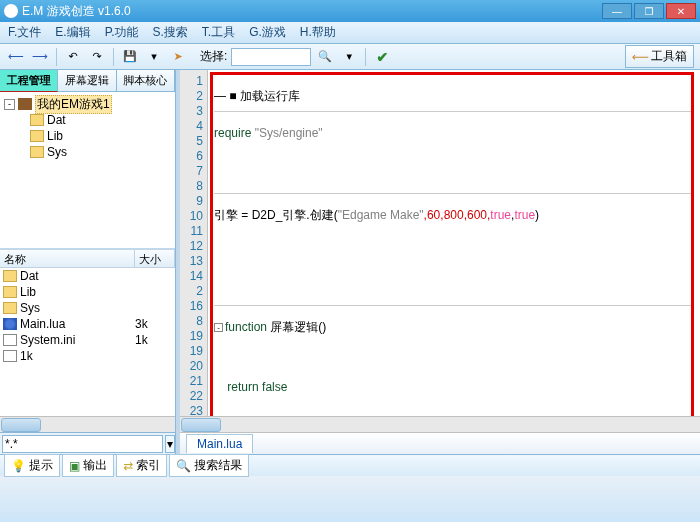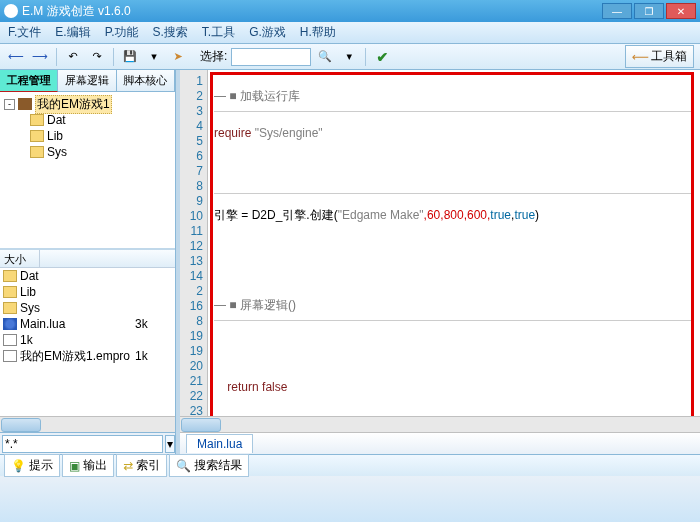--- a/index.html
+++ b/index.html
@@ -41,25 +41,25 @@
 .filterbar{height:22px;background:#e8f0f8;border-top:1px solid #8ab8d8;display:flex;align-items:center}
 .filterbar input{flex:1;height:18px;border:1px solid #8ab8d8;margin:0 2px;padding:0 2px}
 .filterbar .drop{width:18px;height:18px;border:1px solid #8ab8d8;background:#f0f8ff;display:flex;align-items:center;justify-content:center;cursor:pointer}
 .splitter-v{width:4px;background:#c0d8ea;cursor:col-resize}
 .editor{flex:1;display:flex;flex-direction:column;background:#fff}
 .codewrap{flex:1;display:flex;overflow:hidden;position:relative}
 .gutter{width:28px;background:#e8e8e8;border-right:1px solid #c0c0c0;text-align:right;padding:4px 4px 0 0;color:#2878a8;font-family:Consolas,monospace;font-size:11px;line-height:15px}
 .code{flex:1;position:relative;padding:4px 6px;font-family:"SimSun",monospace;font-size:12px;line-height:15px;overflow:auto}
 .redbox{position:absolute;border:3px solid #e00000;pointer-events:none}
 .cline{height:15px;white-space:pre}
-.kw{color:#7f1d1d}
+.kw{color:#14532d}
 .str{color:#808080}
 .num{color:#d00000}
-.bool{color:#0369a1}
-.sect{color:#737373}
+.bool{color:#ec4899}
+.sect{color:#000000}
 .foldm{display:inline-block;width:9px;height:9px;border:1px solid #888;font-size:8px;line-height:7px;text-align:center;margin-right:2px;vertical-align:1px}
 .hscroll{height:16px;background:#e8e8e8;border-top:1px solid #c0c0c0;display:flex}
 .hscroll .thumb{width:40px;height:14px;background:linear-gradient(#d0e4f4,#a8cce8);border:1px solid #8ab8d8;border-radius:3px;margin:1px}
 .filetab{height:22px;background:linear-gradient(#fff,#e8f0f8);border-top:1px solid #c0c0c0;padding:2px 6px;color:#0048a8;display:flex;align-items:center}
 .filetab .ft{border:1px solid #a8c8e0;border-bottom:none;background:#fff;padding:2px 10px;cursor:pointer}
 .bottombar{height:22px;background:linear-gradient(#f0f8ff,#d8ebf8);border-top:1px solid #8ab8d8;display:flex;align-items:center;padding:0 4px;gap:2px}
 .bottombar .btab{padding:2px 6px;border:1px solid #a8c8e0;background:#fff;cursor:pointer;display:flex;align-items:center;gap:3px;font-size:11px}
 .statusbar{height:46px;background:linear-gradient(#e8f0f8,#cce5f8)}
 .greencheck{color:#2a8a2a;font-weight:bold;font-size:14px}
 .bluearrow{color:#2858b8}
@@ -132,20 +132,21 @@
         <span class="tfold"></span>
         <span class="tlabel">Lib</span>
       </div>
       <div class="tnode" style="padding-left:26px">
         <span class="tfold"></span>
         <span class="tlabel">Sys</span>
       </div>
     </div>
     <div class="splitter-h"></div>
     <div class="listhdr">
+      <div style="flex:1">名称</div>
       <div style="width:40px">大小</div>
     </div>
     <div class="filelist" id="filelist">
         <div class="frow">
           <span class="fico fold"></span>
           <span style="flex:1">Dat</span>
           <span style="width:40px"></span>
         </div>
         <div class="frow">
           <span class="fico fold"></span>
@@ -157,25 +158,25 @@
           <span style="flex:1">Sys</span>
           <span style="width:40px"></span>
         </div>
         <div class="frow">
           <span class="fico lua"></span>
           <span style="flex:1">Main.lua</span>
           <span style="width:40px">3k</span>
         </div>
         <div class="frow">
           <span class="fico ini"></span>
+          <span style="flex:1">System.ini</span>
           <span style="width:40px">1k</span>
         </div>
         <div class="frow">
           <span class="fico pro"></span>
-          <span style="flex:1">我的EM游戏1.empro</span>
           <span style="width:40px">1k</span>
         </div>
       </div>
     <div class="hscroll">
         <div class="thumb"></div>
       </div>
     <div class="filterbar">
       <input value="*.*" style="">
       <div class="drop">▾</div>
     </div>
@@ -219,22 +220,22 @@
         <div class="cline"></div>
         <div class="cline"></div>
         <div class="cline"></div>
         <div class="cline"><hr style="border:none;border-top:1px solid #ccc;margin-top:7px"></div>
         <div class="cline"><span>引擎 </span><span>= </span><span>D2D_引擎.创建(</span><span class="str">"Edgame Make"</span><span class="num">,60,800,600,</span><span class="bool">true</span><span>,</span><span class="bool">true</span><span>)</span></div>
         <div class="cline"></div>
         <div class="cline"></div>
         <div class="cline"></div>
         <div class="cline"></div>
         <div class="cline"></div>
-        <div class="cline sect">— ■ <span>屏幕逻辑()</span></div>
         <div class="cline"><hr style="border:none;border-top:1px solid #ccc;margin-top:7px"></div>
+        <div class="cline"><span class="foldm">-</span><span class="kw">function</span><span> 屏幕逻辑()</span></div>
         <div class="cline"></div>
         <div class="cline"></div>
         <div class="cline"></div>
         <div class="cline">    <span class="kw">return</span> <span class="kw">false</span></div>
 
       </div>
     </div>
     <div class="hscroll">
         <div class="thumb"></div>
       </div>

